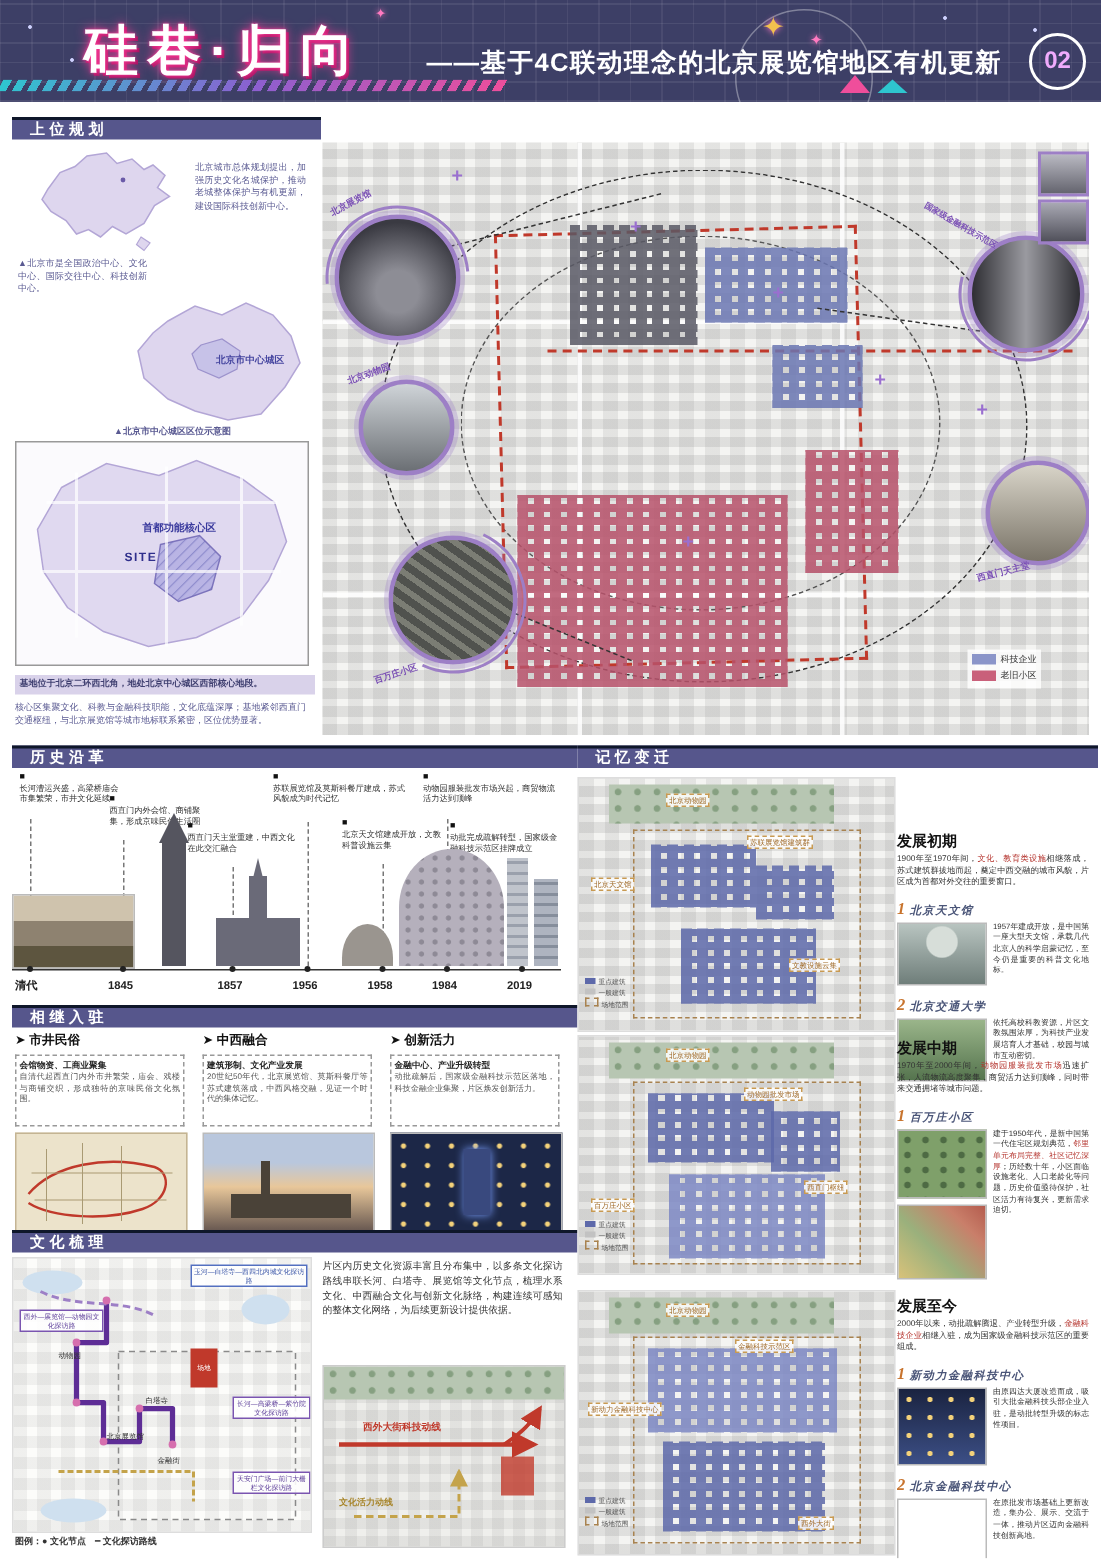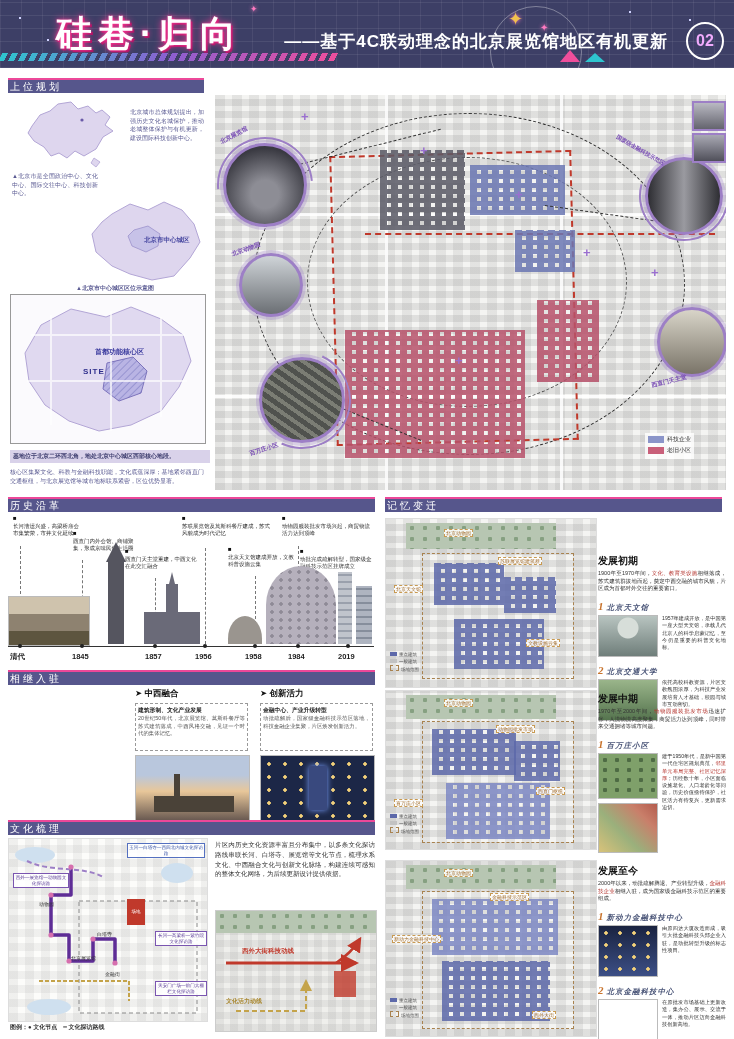--- a/index.html
+++ b/index.html
@@ -23,22 +23,22 @@
   .subtitle{position:absolute;right:66px;top:30px;font-size:17px;font-weight:bold;color:#fff;letter-spacing:1px;}
   .pagecircle{position:absolute;right:10px;top:22px;width:34px;height:34px;border:2.5px solid #fff;border-radius:50%;
               color:#f0abfc;font-weight:bold;font-size:16px;line-height:34px;text-align:center;}
   .dashstrip{position:absolute;left:0;bottom:7px;width:340px;height:8px;transform:skewX(-28deg);
              background:linear-gradient(90deg,#2ec6cf,#8c5fd0,#ef4e9b);
              -webkit-mask:repeating-linear-gradient(90deg,#000 0 6px,transparent 6px 10px);
              mask:repeating-linear-gradient(90deg,#000 0 6px,transparent 6px 10px);}
   .tri{position:absolute;width:0;height:0;border-left:10px solid transparent;border-right:10px solid transparent;}
   .arc{position:absolute;border:1px solid rgba(255,255,255,.35);border-radius:50%;}
   
-  .secbar{position:absolute;height:13px;background:#56568c;border-top:2px solid #ec4899;color:#fff;
-          font-weight:normal;font-size:10px;line-height:13px;padding-left:2px;letter-spacing:3px;}
+  .secbar{position:absolute;height:13px;background:#56568c;border-top:2px solid #0f172a;color:#fff;
+          font-weight:bold;font-size:10px;line-height:13px;padding-left:12px;letter-spacing:3px;}
   
   .t5{font-size:5px;line-height:1.3;}
   .t6{font-size:6px;line-height:1.45;color:#3c3c5a;}
   .t65{font-size:6.5px;line-height:1.5;color:#333;}
   .purp{color:#5a5a92;}
   .red{color:#b4322c;}
   .just{text-align:justify;}
   
   .citytex{background:
     repeating-linear-gradient(90deg,rgba(140,140,140,.16) 0 10px,transparent 10px 17px),
@@ -239,20 +239,33 @@
   <div class="yr" style="left:10px;">清代</div>
   <div class="yr" style="left:72px;">1845</div>
   <div class="yr" style="left:145px;">1857</div>
   <div class="yr" style="left:195px;">1956</div>
   <div class="yr" style="left:245px;">1958</div>
   <div class="yr" style="left:288px;">1984</div>
   <div class="yr" style="left:338px;">2019</div>
 
   <div class="secbar" style="left:8px;top:670px;width:365px;">相继入驻</div>
 
+  <div class="abs genecol" style="left:10px;top:688px;width:113px;">
+    <h4>➤ <span>市井民俗</span></h4>
+    <div class="genebox">
+      <b>会馆物资、工商业聚集</b>
+      <span>自清代起西直门内外市井繁荣，庙会、戏楼与商铺交织，形成独特的京味民俗文化氛围。</span>
+    </div>
+    <div style="margin-top:4px;width:113px;height:64px;border:1px solid #c4b493;background:#ece3cb;position:relative;overflow:hidden;">
+      <svg width="113" height="64" viewBox="0 0 113 64">
+        <path d="M8,40 C25,20 60,14 92,22 C104,26 102,44 84,50 C60,58 24,56 8,46" fill="none" stroke="#c0392b" stroke-width="1.6"></path>
+        <path d="M20,10 V58 M44,6 V60 M70,8 V58 M10,26 H104 M12,44 H100" stroke="#a99a73" stroke-width="0.7"></path>
+      </svg>
+    </div>
+  </div>
 
   <div class="abs genecol" style="left:260px;top:688px;width:113px;">
     <h4>➤ <span>创新活力</span></h4>
     <div class="genebox">
       <b>金融中心、产业升级转型</b>
       <span>动批疏解后，国家级金融科技示范区落地，科技金融企业集聚，片区焕发创新活力。</span>
     </div>
     <div style="margin-top:4px;width:113px;height:64px;border:1px solid #bbb;position:relative;overflow:hidden;background:radial-gradient(circle 1.5px at 8px 8px,#f4d27a 1.5px,transparent 2px) 0 0/16px 13px,#1c2747;">
       <div style="position:absolute;left:48px;top:10px;width:18px;height:44px;background:#39497e;box-shadow:0 0 6px #7ba0ff;"></div>
     </div>

